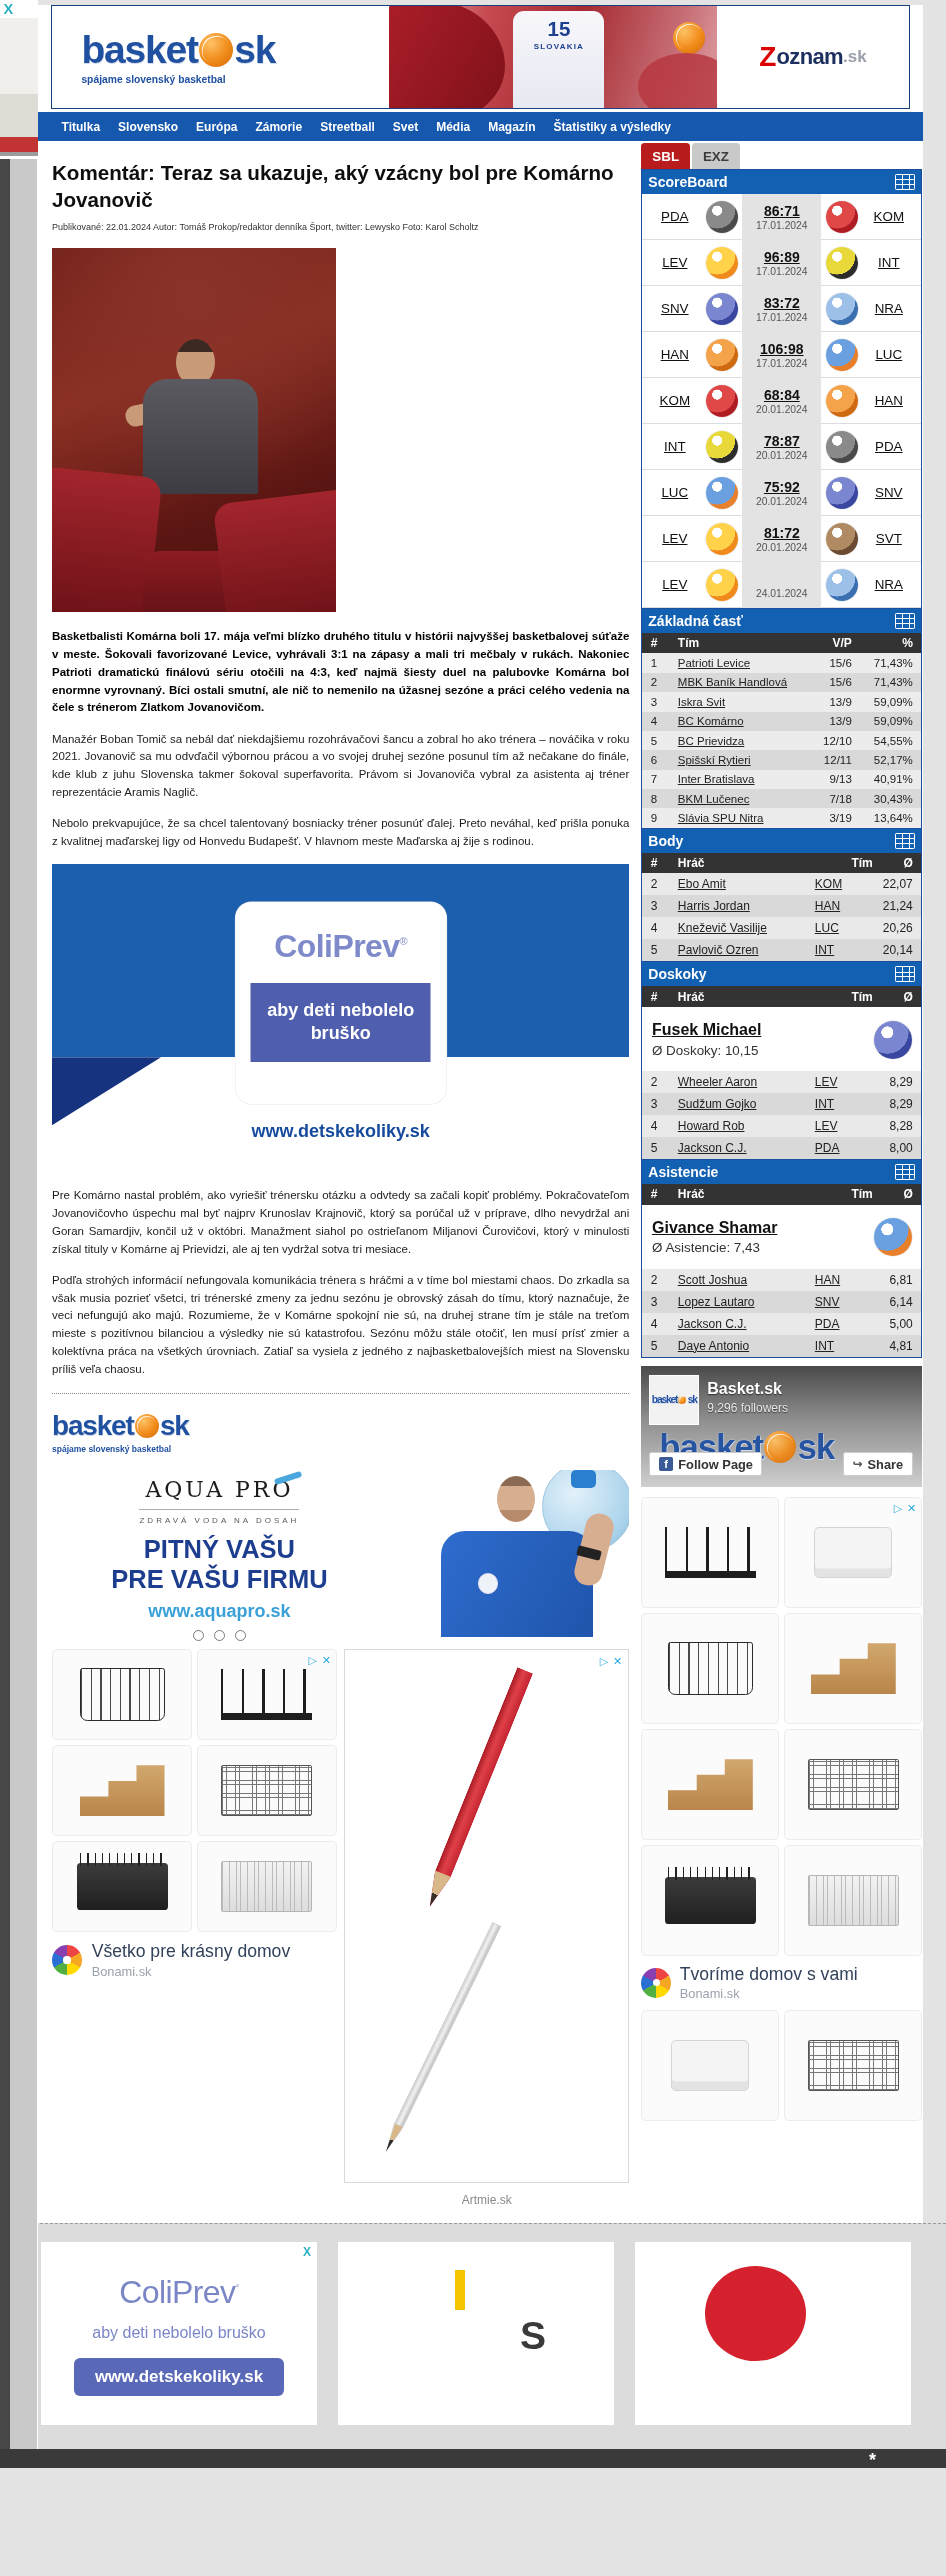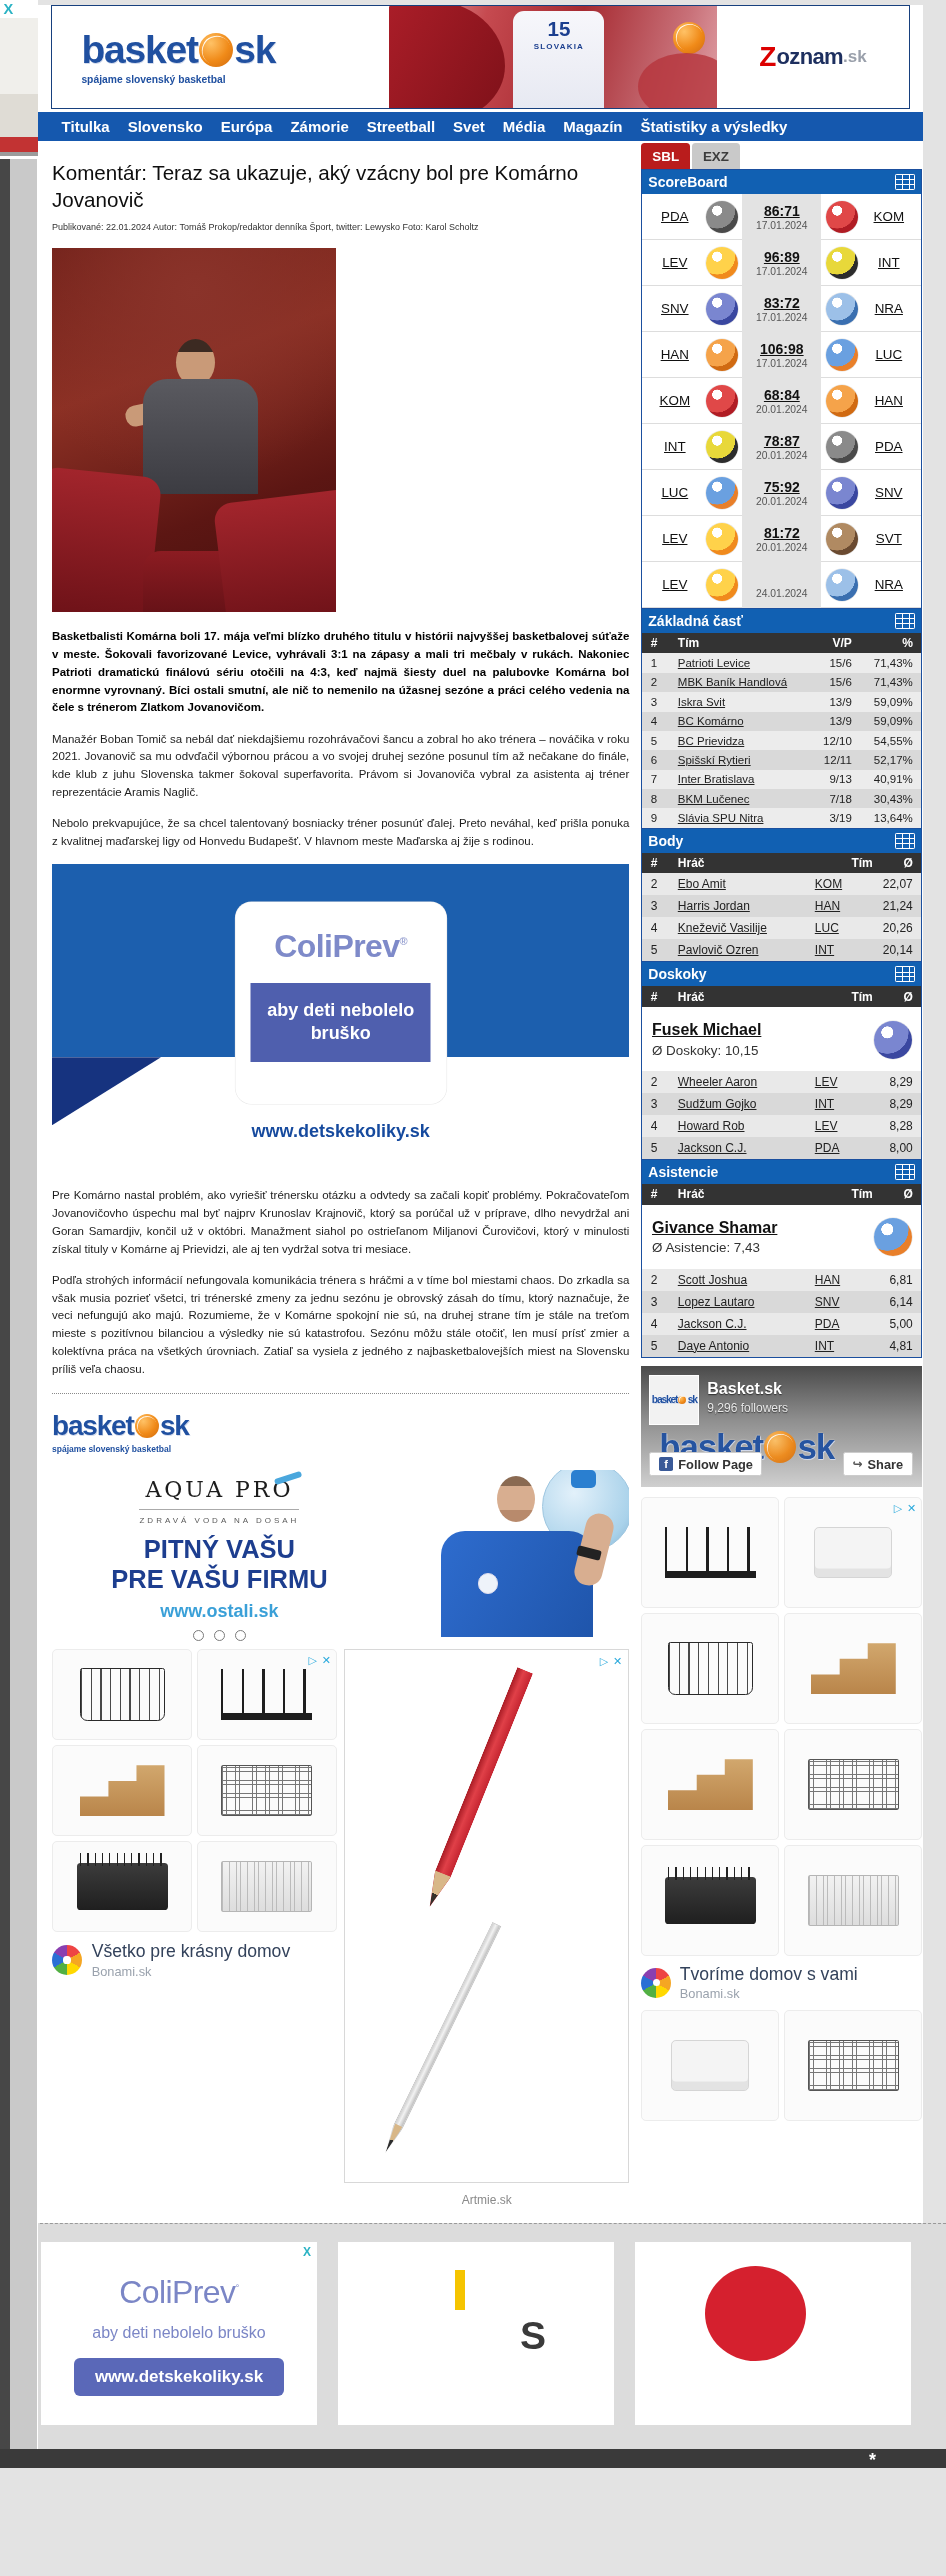--- a/index.html
+++ b/index.html
@@ -43,29 +43,29 @@
   .hp-ball { position:absolute; right:11px; top:16px; width:32px; height:32px; }
   .hp-red2 { position:absolute; right:-18px; bottom:-12px; width:97px; height:67px; border-radius:50%;
     background:#b5343c; opacity:.8; }
   .hdr-zoznam { flex:1; display:flex; align-items:center; justify-content:center; }
   .zz-z { color:#dc0000; font-size:28px; font-weight:bold; }
   .zz-rest { color:#1d2f5f; font-size:22px; font-weight:bold; letter-spacing:-0.6px; }
   .zz-sk { color:#9aa0ab; font-size:17px; font-weight:bold; }
 
   
   .nav { height:28.5px; background:#1558ae; display:flex; align-items:center; padding-left:14.6px; }
-  .nav-item { color:#fff; font-size:15px; font-weight:bold; padding:0 9px; cursor:pointer; }
+  .nav-item { color:#fff; font-size:12px; font-weight:bold; padding:0 9px; cursor:pointer; }
 
   
   .content { display:flex; padding:2.4px 22px 0 14px; gap:12px; }
   .artcol { width:580px; }
   .sidecol { width:281px; flex-shrink:0; }
 
   
-  h1.title { font-size:20.6px; color:#0e0e0e; line-height:1.3; margin:17px 0 7.3px; font-weight:normal; }
+  h1.title { font-size:20.6px; color:#0e0e0e; line-height:1.3; margin:17px 0 7.3px; font-weight:bold; }
   .meta { font-size:9px; color:#333; margin-bottom:13.4px; width:90%; line-height:1.5; }
   .aphoto { width:284px; height:364px; position:relative; overflow:hidden; margin-bottom:16px;
     background:radial-gradient(circle at 50% 12%, #8a332a, transparent 55%),
                linear-gradient(160deg,#702019,#8c3024 35%,#5c1613 70%,#420f0c); }
   .coach-head { position:absolute; left:124px; top:91px; width:39px; height:47px; border-radius:50%;
     background:linear-gradient(180deg,#3c2a22 0 28%, #c99a78 28%); }
   .coach-body { position:absolute; left:91px; top:131px; width:115px; height:115px; border-radius:24px 24px 0 0;
     background:linear-gradient(180deg,#5a5a60,#3c3c42); }
   .coach-arm { position:absolute; left:73px; top:152px; width:73px; height:20.6px; border-radius:9.7px;
     background:#c99a78; transform:rotate(-12deg); }
@@ -342,21 +342,21 @@
           <div class="tagline md">spájame slovenský basketbal</div>
         </div>
       </div>
 
       <div class="aq">
         <div class="aq-left">
           <div class="aq-brand">AQUA PRO</div>
           <div class="aq-sub">ZDRAVÁ VODA NA DOSAH</div>
           <div class="aq-h"><span>PITNÝ VAŠU</span><br>
             <span>PRE VAŠU FIRMU</span></div>
-          <div class="aq-url">www.ostali.sk</div>
+          <div class="aq-url">www.aquapro.sk</div>
           <div class="aq-icons">
               <span class="aq-ic"></span>
               <span class="aq-ic"></span>
               <span class="aq-ic"></span>
             </div>
         </div>
         <div class="aq-right">
           <div class="man-bottle"></div>
           <div class="man-cap"></div>
           <div class="man-head"></div>

